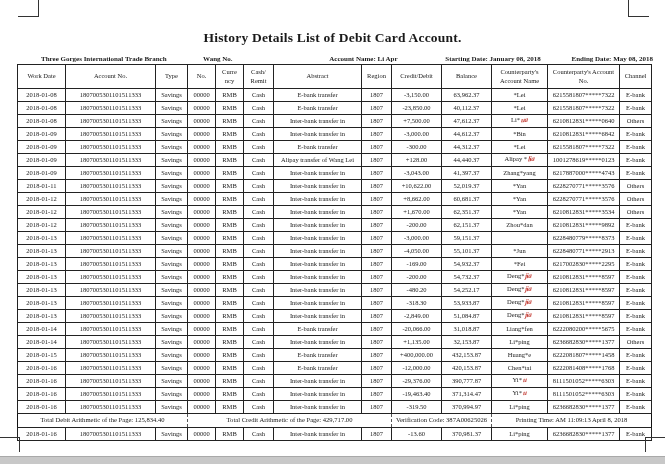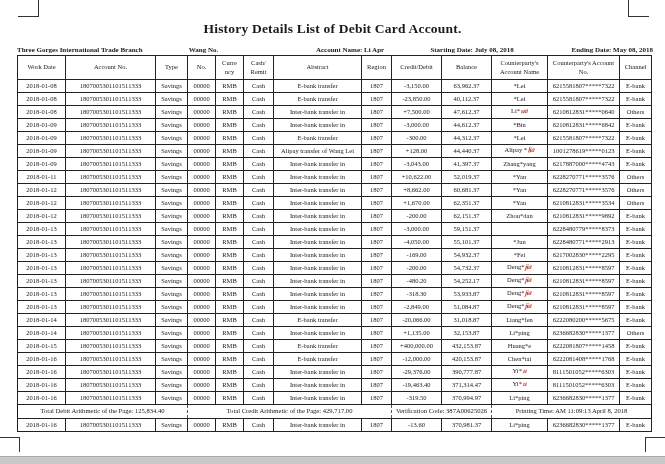--- a/index.html
+++ b/index.html
@@ -6,24 +6,24 @@
   html,body { width:665px; height:464px; overflow:hidden; background:#ffffff; }
   body { font-family:"Liberation Serif","DejaVu Serif",serif; color:#1a1a1a; position:relative; }
   .page { position:relative; width:665px; height:464px; background:#fff; }
 
   .corner { position:absolute; }
   .corner.tl { left:18px; top:0; width:21px; height:17px; border-right:1px solid #333; border-bottom:1px solid #333; }
   .corner.tr { left:628px; top:0; width:21px; height:17px; border-left:1px solid #333; border-bottom:1px solid #333; }
   .corner.bl { left:0; top:437px; width:20px; height:15px; border-right:1px solid #333; border-top:1px solid #333; }
   .corner.br { left:645px; top:437px; width:20px; height:15px; border-left:1px solid #333; border-top:1px solid #333; }
 
-  h1.title { padding-top:21px; text-align:center; font-size:13.5px; font-weight:bold; letter-spacing:0.2px; }
+  h1.title { padding-top:30px; text-align:center; font-size:13.5px; font-weight:bold; letter-spacing:0.2px; }
 
   .info-bar { display:flex; width:636px; margin:9px 0 0 17px; font-size:7px; font-weight:bold; white-space:nowrap; }
-  .info-bar span { display:block; overflow:visible; }
+  .info-bar span { display:block; overflow:visible;margin-left:24px; }
   .i-branch { width:27%; }
   .i-card   { width:20%; }
   .i-name   { width:18%; }
   .i-start  { width:20%; }
   .i-end    { width:15%; text-align:right; }
 
   table.hist { border-collapse:collapse; table-layout:fixed; width:634px; margin:1px 0 0 17px;
                font-size:6.5px; line-height:1.35; border:1.5px solid #111; }
   th, td { border:1px solid #222; text-align:center; vertical-align:middle; padding:0 1px;
            overflow:hidden; font-weight:normal; }
@@ -46,21 +46,21 @@
   <div class="corner tr"></div>
   <div class="corner bl"></div>
   <div class="corner br"></div>
 
   <h1 class="title">History Details List of Debit Card Account.</h1>
 
   <div class="info-bar">
     <span class="i-branch">Three Gorges International Trade Branch</span>
     <span class="i-card">Wang No.</span>
     <span class="i-name">Account Name: Li Apr</span>
-    <span class="i-start">Starting Date: July 08, 2018</span>
+    <span class="i-start">Starting Date: January 08, 2018</span>
     <span class="i-end">Ending Date: May 08, 2018</span>
   </div>
 
   <table class="hist">
     <colgroup>
       <col style="width:48px">
         <col style="width:90px">
         <col style="width:32px">
         <col style="width:28px">
       <col style="width:28px">

